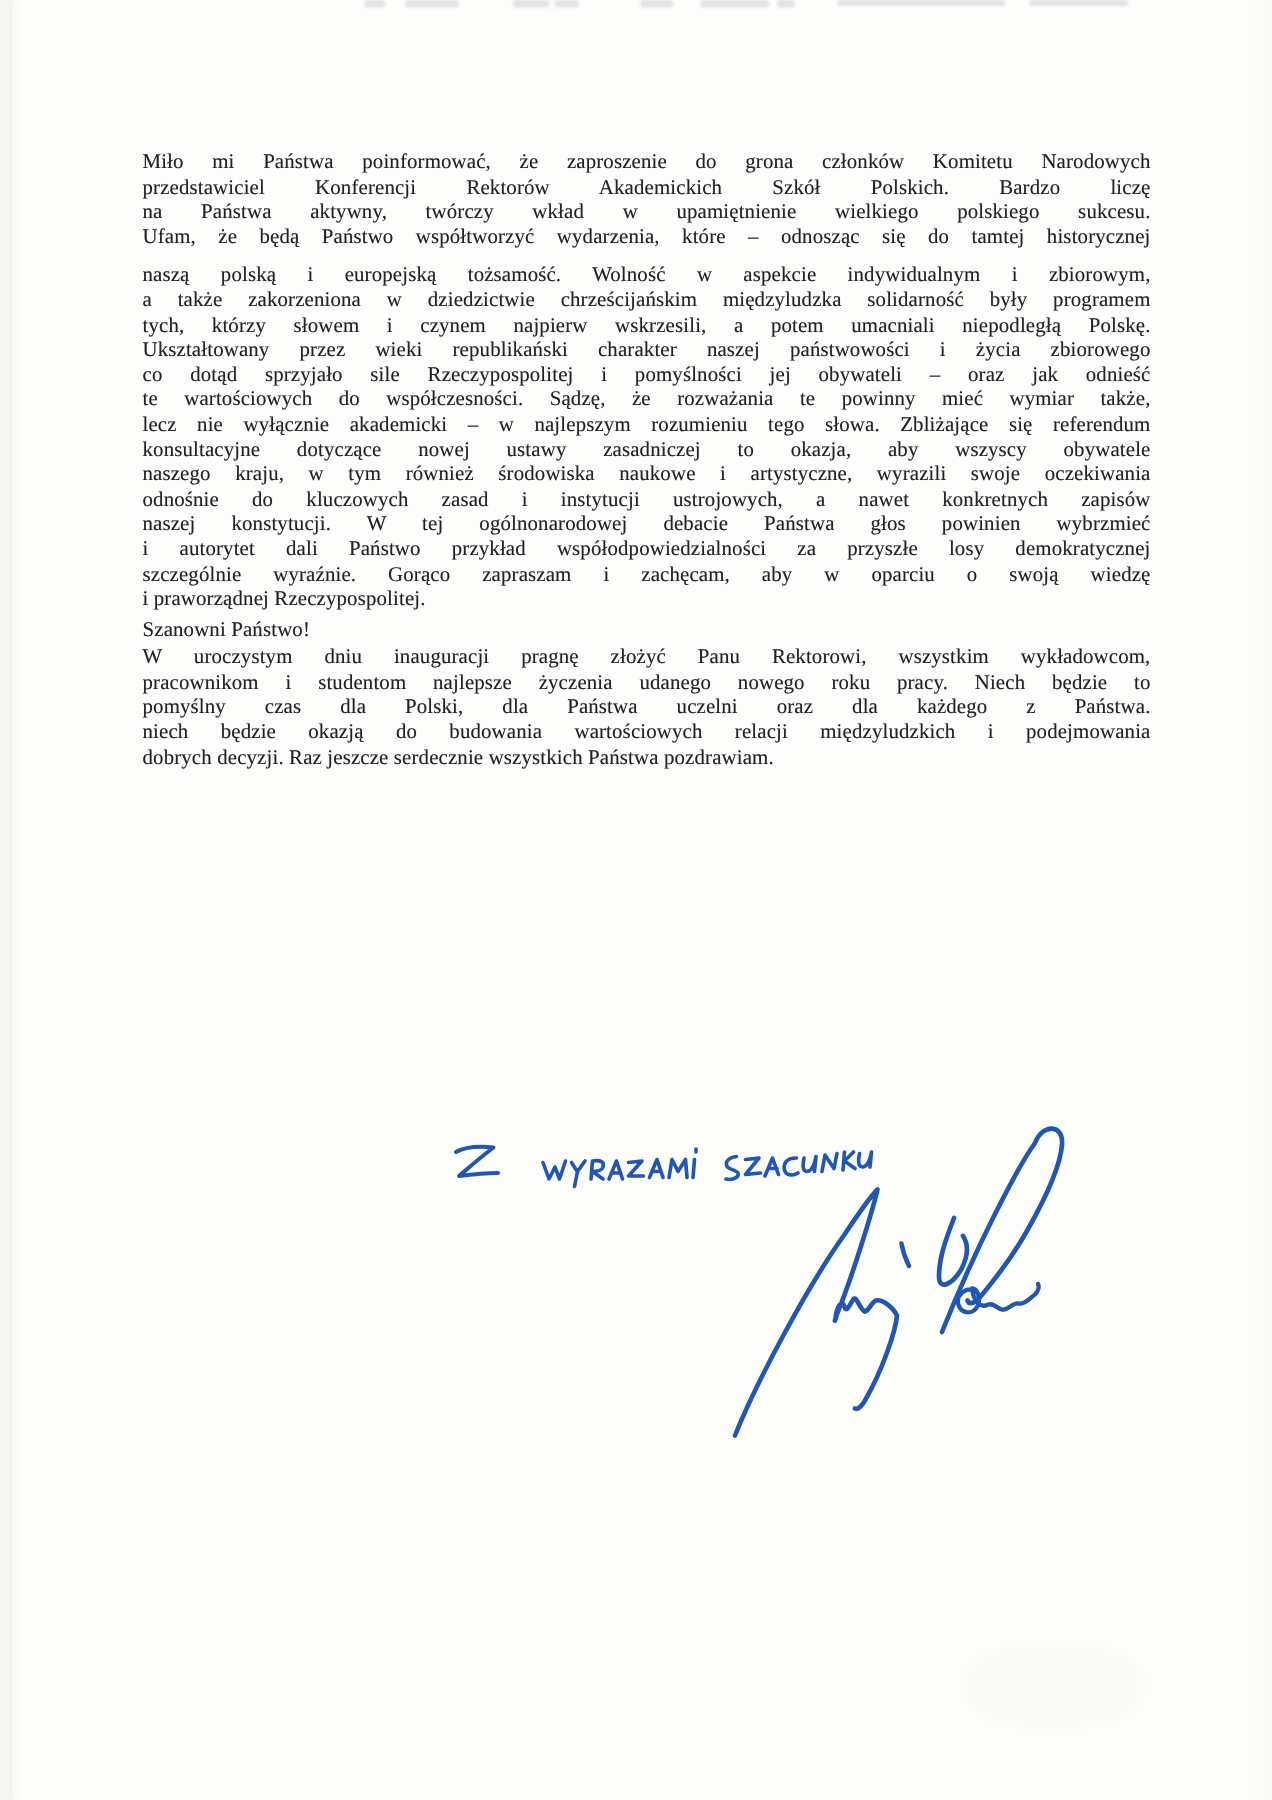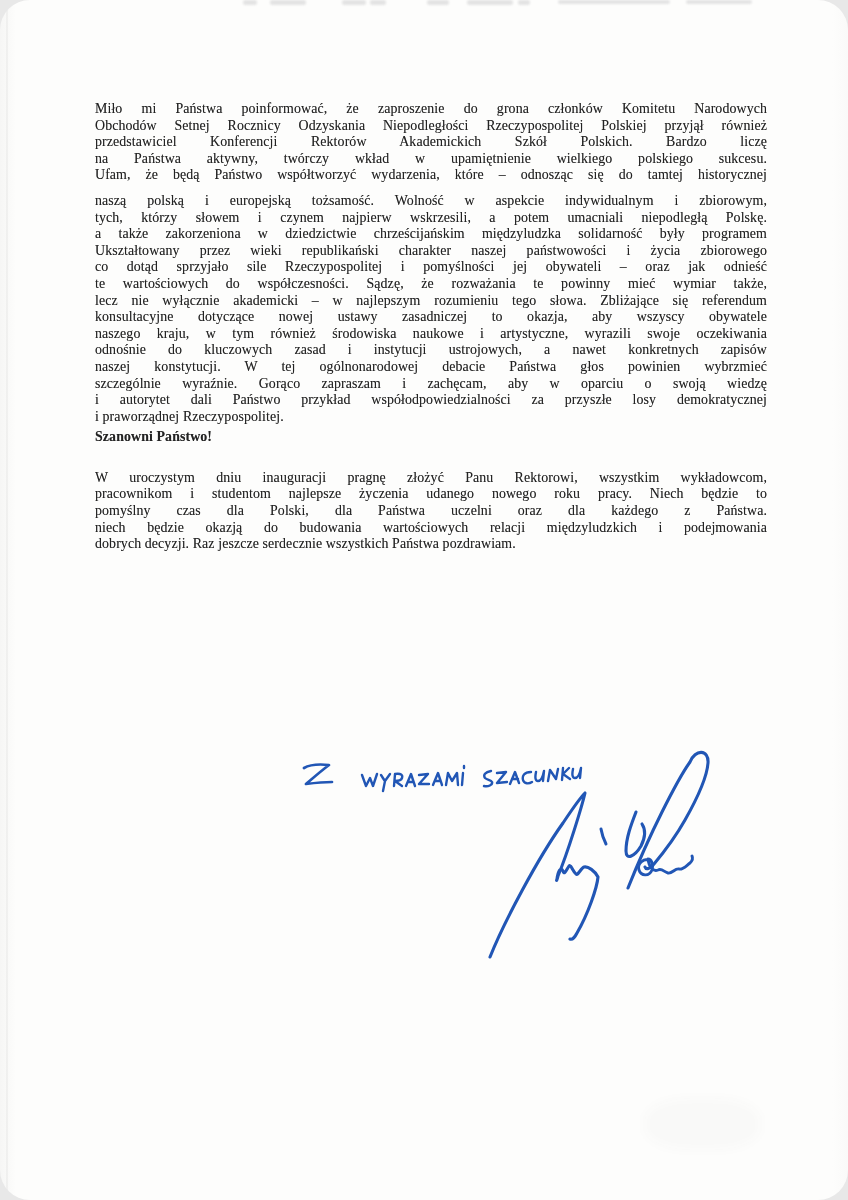--- a/index.html
+++ b/index.html
@@ -5,21 +5,20 @@
 <style>
   html, body { margin: 0; padding: 0; background: #e8e8e8; }
   .page {
     position: relative;
     width: 848px;
     height: 1200px;
     margin: 0 auto;
     background: linear-gradient(90deg, #f6f6f5 0px, #fdfdfc 16px, #fdfdfc 832px, #fafaf9 848px);
     overflow: hidden;
     font-family: "Liberation Serif", "DejaVu Serif", serif;
-    border-radius: 30px;
   }
   
   .art {
     position: absolute;
     top: 0;
     height: 5px;
     background: rgba(95, 95, 100, 0.16);
     filter: blur(1.2px);
     border-radius: 2px;
   }
@@ -44,22 +43,22 @@
     top: 101px;
     width: 672px;
     font-size: 13.9px;
     line-height: 16.6px;
     color: #232323;
     text-shadow: 0 0 0.45px rgba(30,30,30,0.38);
     letter-spacing: 0.1px;
   }
   .para { margin: 0; }
   .para + .para { margin-top: 9px; }
-  .para:nth-of-type(3) { margin-top: 4px; font-weight: bold; }
-  .para:nth-of-type(4) { margin-top: 24px; font-family: Liberation Serif, serif; }
+  .para:nth-of-type(3) { margin-top: 4px; }
+  .para:nth-of-type(4) { margin-top: 2px; font-family: Liberation Serif, serif; }
   .line { text-align: justify; text-align-last: left; }
   .line.just { text-align-last: justify; }
   .closing-block {
     position: absolute;
     left: 280px;
     top: 740px;
     width: 480px;
     height: 240px;
   }
   .sr {
@@ -84,39 +83,38 @@
   <div class="art" style="left:467px;width:46px;"></div>
   <div class="art" style="left:518px;width:12px;"></div>
   <div class="art" style="left:558px;width:112px;height:4px;"></div>
   <div class="art" style="left:686px;width:66px;height:4px;"></div>
   <div class="edge-line"></div>
   <div class="smudge"></div>
 
   <div class="body-text">
       <div class="para">
         <div class="line just">Miło mi Państwa poinformować, że zaproszenie do grona członków Komitetu Narodowych</div>
-        <div class="line just">Obchodów Setnej Rocznicy Odzyskania Niepodległości Rzeczypospolitej Polskiej przyjął również</div>
         <div class="line just">przedstawiciel Konferencji Rektorów Akademickich Szkół Polskich. Bardzo liczę</div>
         <div class="line just">na Państwa aktywny, twórczy wkład w upamiętnienie wielkiego polskiego sukcesu.</div>
         <div class="line just">Ufam, że będą Państwo współtworzyć wydarzenia, które – odnosząc się do tamtej historycznej</div>
       </div>
       <div class="para">
         <div class="line just">naszą polską i europejską tożsamość. Wolność w aspekcie indywidualnym i zbiorowym,</div>
+        <div class="line just">a także zakorzeniona w dziedzictwie chrześcijańskim międzyludzka solidarność były programem</div>
         <div class="line just">tych, którzy słowem i czynem najpierw wskrzesili, a potem umacniali niepodległą Polskę.</div>
-        <div class="line just">a także zakorzeniona w dziedzictwie chrześcijańskim międzyludzka solidarność były programem</div>
         <div class="line just">Ukształtowany przez wieki republikański charakter naszej państwowości i życia zbiorowego</div>
         <div class="line just">co dotąd sprzyjało sile Rzeczypospolitej i pomyślności jej obywateli – oraz jak odnieść</div>
         <div class="line just">te wartościowych do współczesności. Sądzę, że rozważania te powinny mieć wymiar także,</div>
         <div class="line just">lecz nie wyłącznie akademicki – w najlepszym rozumieniu tego słowa. Zbliżające się referendum</div>
         <div class="line just">konsultacyjne dotyczące nowej ustawy zasadniczej to okazja, aby wszyscy obywatele</div>
         <div class="line just">naszego kraju, w tym również środowiska naukowe i artystyczne, wyrazili swoje oczekiwania</div>
         <div class="line just">odnośnie do kluczowych zasad i instytucji ustrojowych, a nawet konkretnych zapisów</div>
         <div class="line just">naszej konstytucji. W tej ogólnonarodowej debacie Państwa głos powinien wybrzmieć</div>
+        <div class="line just">i autorytet dali Państwo przykład współodpowiedzialności za przyszłe losy demokratycznej</div>
         <div class="line just">szczególnie wyraźnie. Gorąco zapraszam i zachęcam, aby w oparciu o swoją wiedzę</div>
-        <div class="line just">i autorytet dali Państwo przykład współodpowiedzialności za przyszłe losy demokratycznej</div>
         <div class="line">i praworządnej Rzeczypospolitej.</div>
       </div>
       <div class="para">
         <div class="line">Szanowni Państwo!</div>
       </div>
       <div class="para">
         <div class="line just">W uroczystym dniu inauguracji pragnę złożyć Panu Rektorowi, wszystkim wykładowcom,</div>
         <div class="line just">pracownikom i studentom najlepsze życzenia udanego nowego roku pracy. Niech będzie to</div>
         <div class="line just">pomyślny czas dla Polski, dla Państwa uczelni oraz dla każdego z Państwa.</div>
         <div class="line just">niech będzie okazją do budowania wartościowych relacji międzyludzkich i podejmowania</div>

